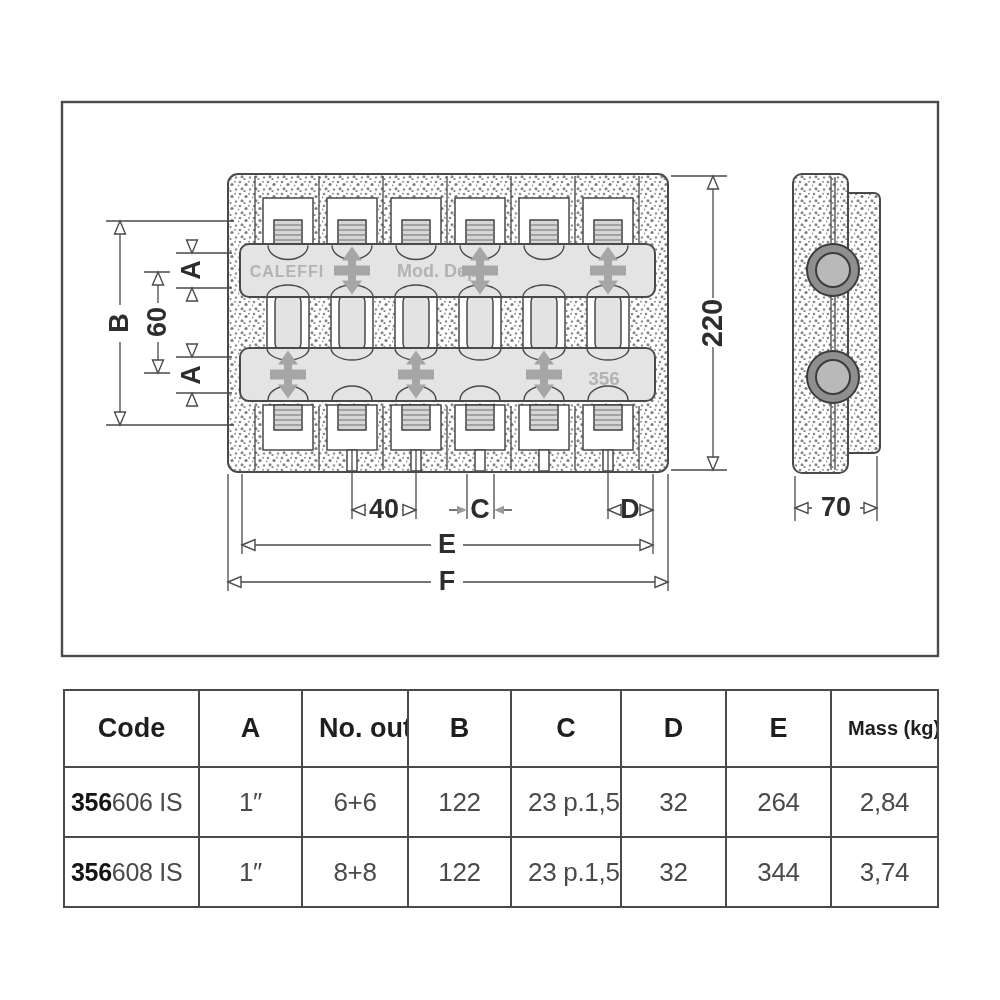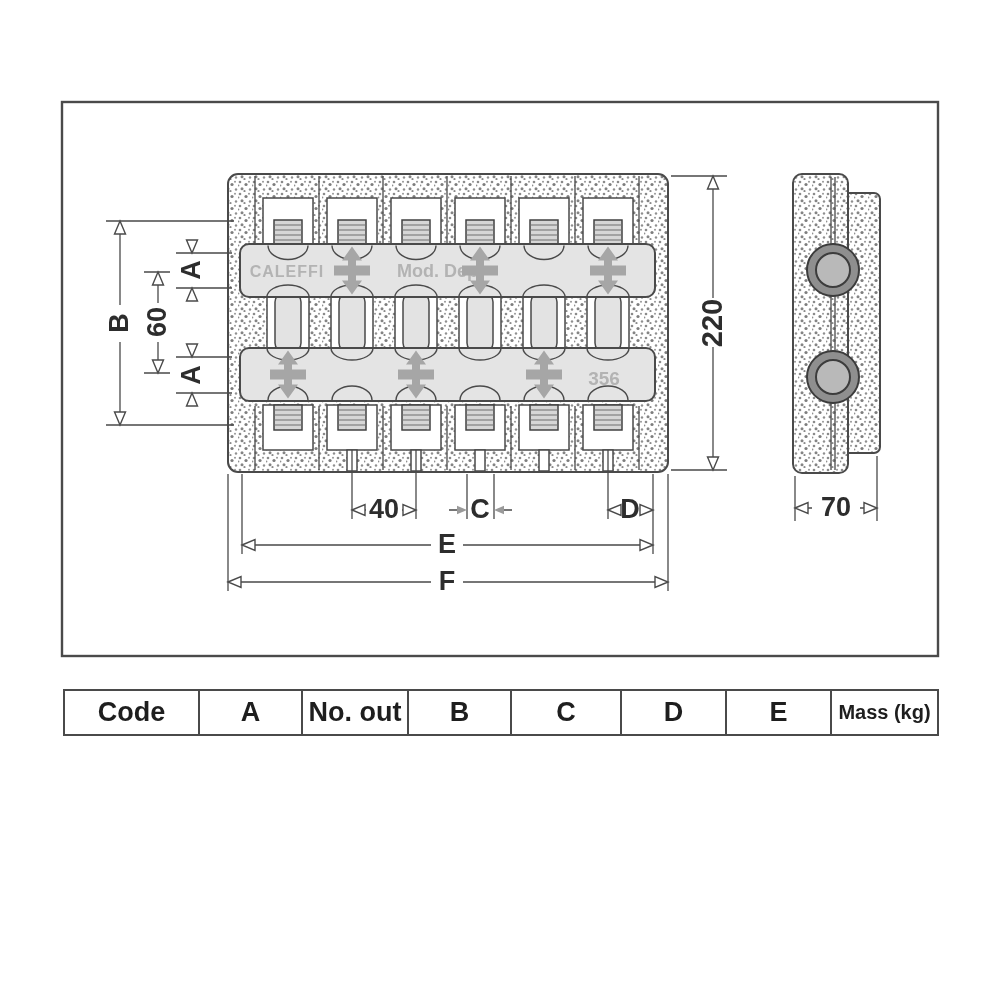--- a/index.html
+++ b/index.html
@@ -29,21 +29,21 @@
              text-anchor:middle; dominant-baseline:central; }
   .ring-o  { fill:#8f8f8f; stroke:#3c3c3c; stroke-width:2; }
   .ring-i  { fill:#b9b9b9; stroke:#3c3c3c; stroke-width:2; }
 
   
   .spec-table {
     position:absolute; left:63px; top:689px; width:874px;
     border-collapse:collapse; table-layout:fixed; background:#fff;
   }
   .spec-table td, .spec-table th {
-    border:2px solid #4a4a4a; padding:0; text-align:center; vertical-align:middle;
+    border:2px solid #4a4a4a; padding:16px; text-align:center; vertical-align:middle;
     font-family:"Liberation Sans",sans-serif; color:#4a4a4a; font-size:26px;
     overflow:hidden; white-space:nowrap;
   }
   .spec-table th { color:#1e1e1e; font-weight:bold; font-size:27px; height:43px; }
   .spec-table th.small { font-size:20px; }
   .spec-table td { height:36px; font-weight:normal; letter-spacing:-0.3px; }
   .spec-table td.code { text-align:left; padding-left:6px; font-size:25px; }
   .spec-table td.code .b { font-weight:bold; color:#141414; }
   .spec-table td.code .r { color:#4a4a4a; }
 </style>
@@ -255,16 +255,36 @@
       <th>A</th>
       <th>No. out</th>
       <th>B</th>
       <th>C</th>
       <th>D</th>
       <th>E</th>
       <th class="small">Mass (kg)</th>
     </tr>
   </thead>
   <tbody>
+    <tr>
+      <td class="code"><span class="b">356</span><span class="r">606 IS</span></td>
+      <td>1″</td>
+      <td>6+6</td>
+      <td>122</td>
+      <td>23 p.1,5</td>
+      <td>32</td>
+      <td>264</td>
+      <td>2,84</td>
+    </tr>
+    <tr>
+      <td class="code"><span class="b">356</span><span class="r">608 IS</span></td>
+      <td>1″</td>
+      <td>8+8</td>
+      <td>122</td>
+      <td>23 p.1,5</td>
+      <td>32</td>
+      <td>344</td>
+      <td>3,74</td>
+    </tr>
   </tbody>
 </table>
 
 </div>
 
 </body></html>

